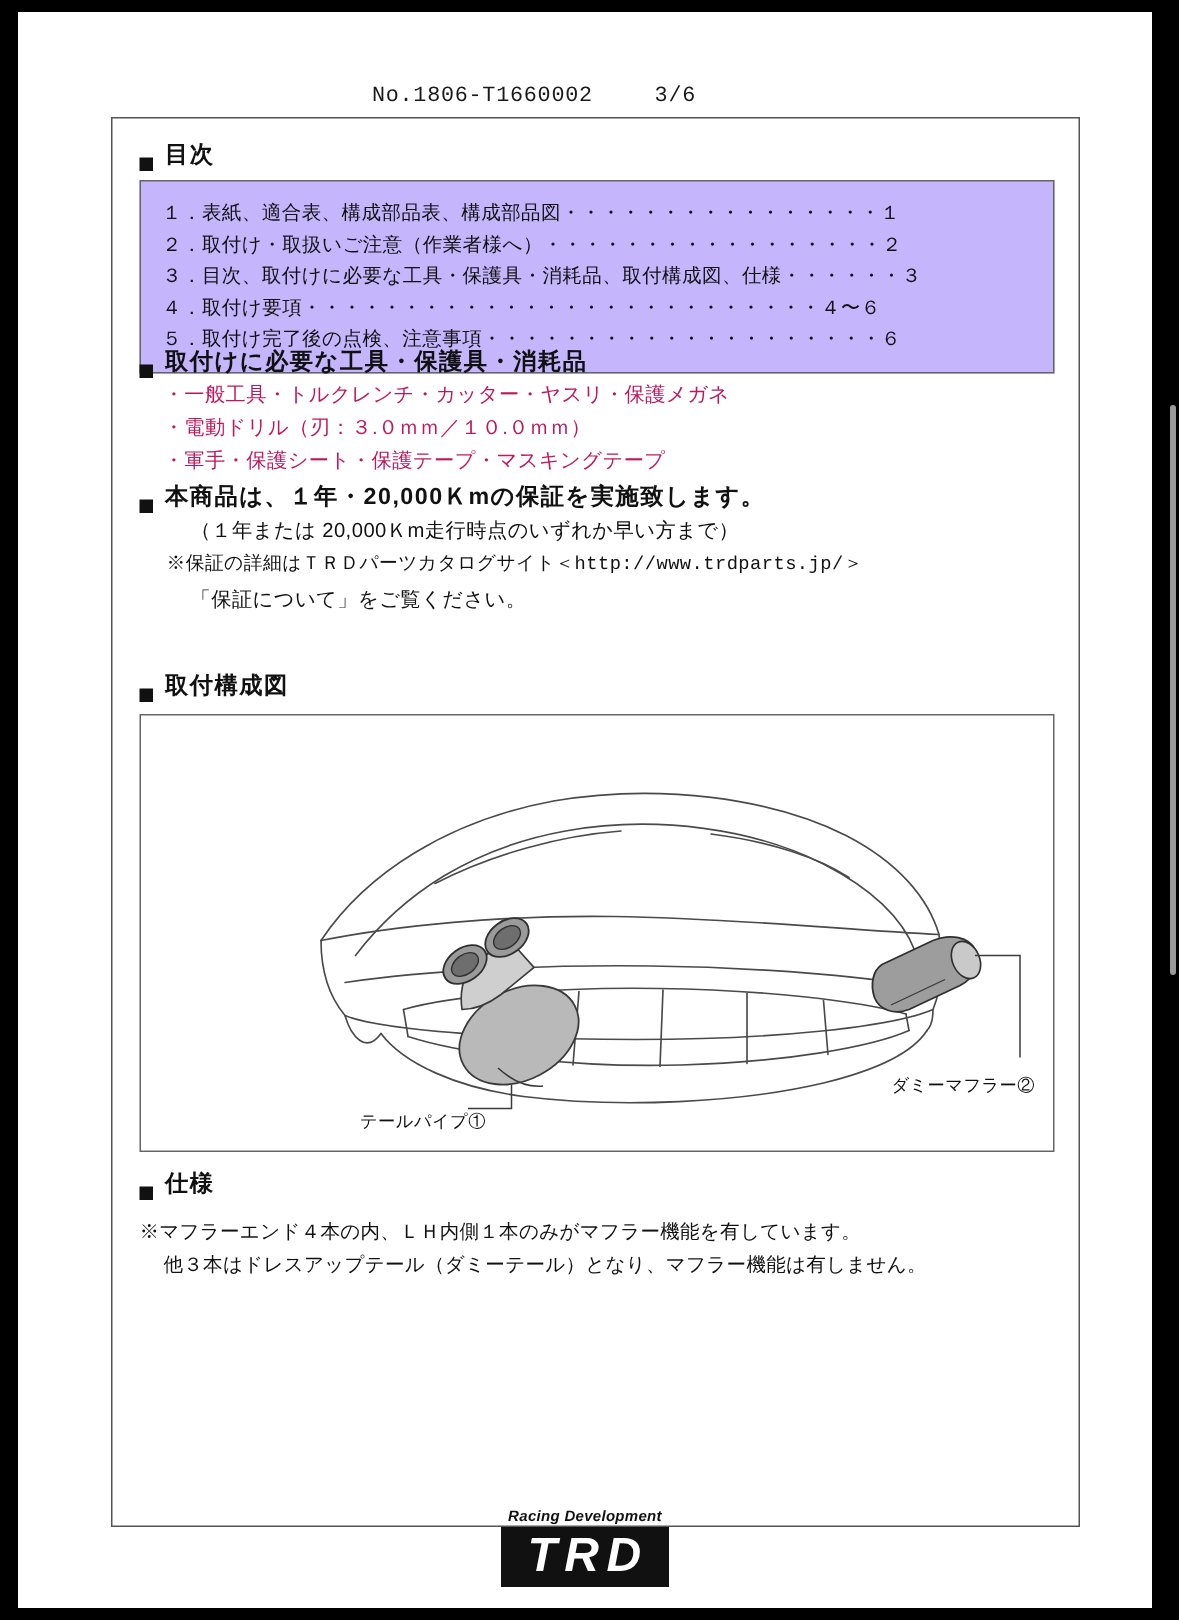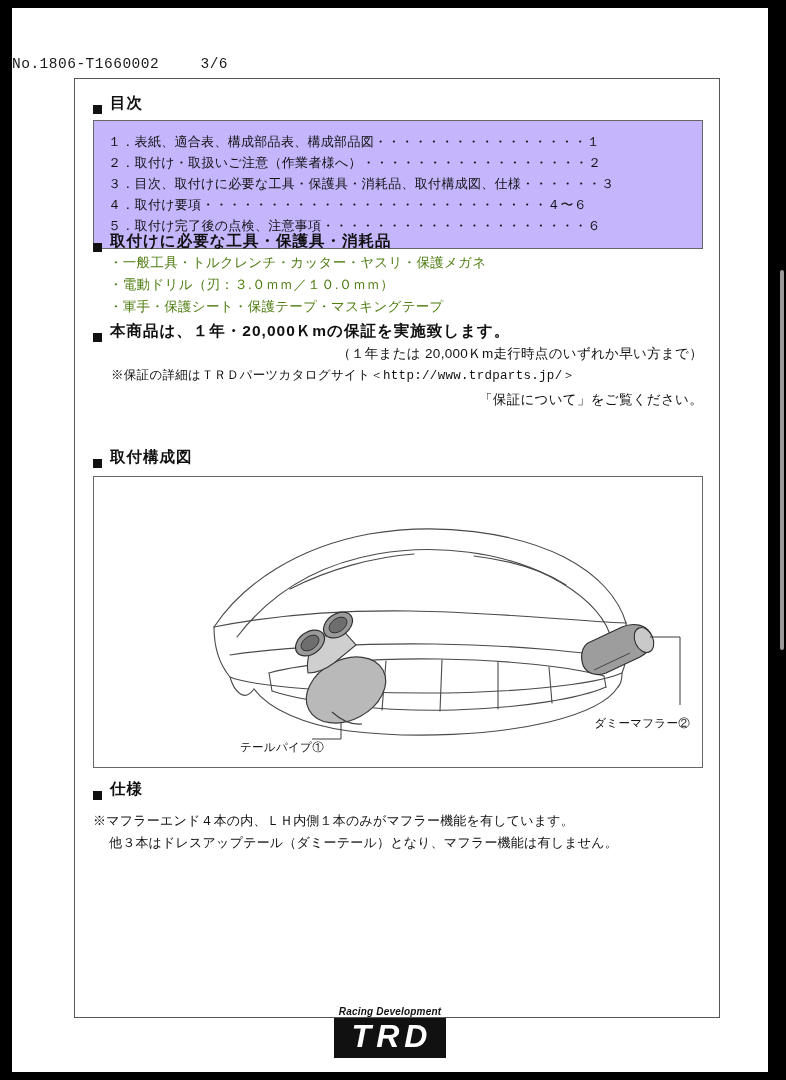--- a/index.html
+++ b/index.html
@@ -24,21 +24,21 @@
     right: 2px; top: 270px;
     width: 4px; height: 380px;
     background: #9a9a9a;
     border-radius: 2px;
   }
 
   
   .doc-header {
     position: absolute;
     top: 48px; left: 0; right: 16px;
-    text-align: left;
+    text-align: center;
     padding-right: 52px;
     font-family: "Liberation Mono", monospace;
     font-size: 14.5px;
     letter-spacing: 0.5px;
     color: #1a1a1a;
   }
   .doc-header .pageno { display: inline-block; margin-left: 32px; }
 
   
   .frame {
@@ -79,35 +79,35 @@
     color: #111;
     white-space: nowrap;
     letter-spacing: 0.3px;
   }
 
   
   .tools-wrap { position: absolute; left: 18px; top: 152px; width: 610px; }
   .bullet-line {
     font-size: 13.5px;
     line-height: 22px;
-    color: #4d7c0f;
+    color: #be185d;
     padding-left: 16px;
     letter-spacing: 0.3px;
   }
 
   
   .warranty-wrap { position: absolute; left: 18px; top: 242px; width: 610px; }
   .warranty-line {
     font-size: 13.5px;
     line-height: 23px;
     color: #111;
     letter-spacing: 0.3px;
   }
   .indent1 { padding-left: 18px; }
-  .indent2 { padding-left: 34px; text-align: right; }
+  .indent2 { padding-left: 34px; }
   .mono { font-family: "Liberation Mono", monospace; font-size: 12.5px; }
 
   
   .diagram-wrap { position: absolute; left: 18px; top: 368px; width: 610px; }
   .diagram-box {
     margin-top: 8px;
     border: 1px solid #666;
     height: 292px;
     position: relative;
     background: #fff;

